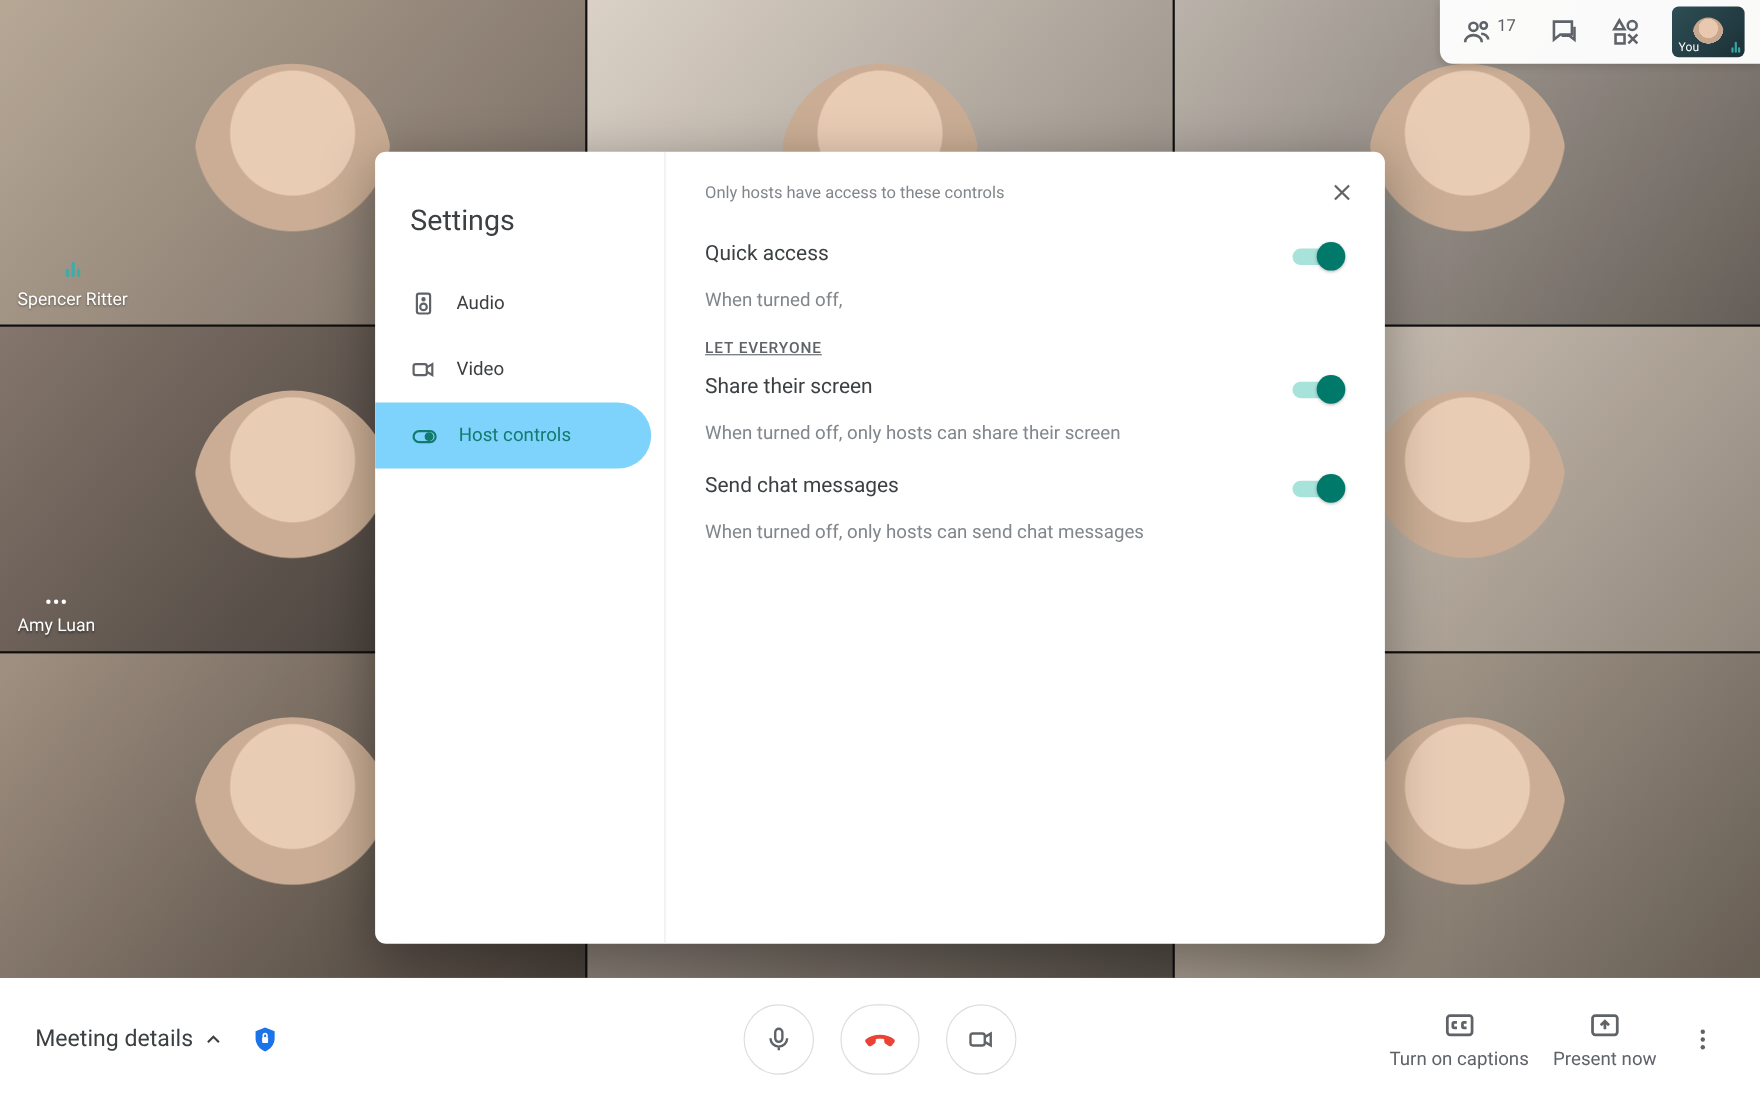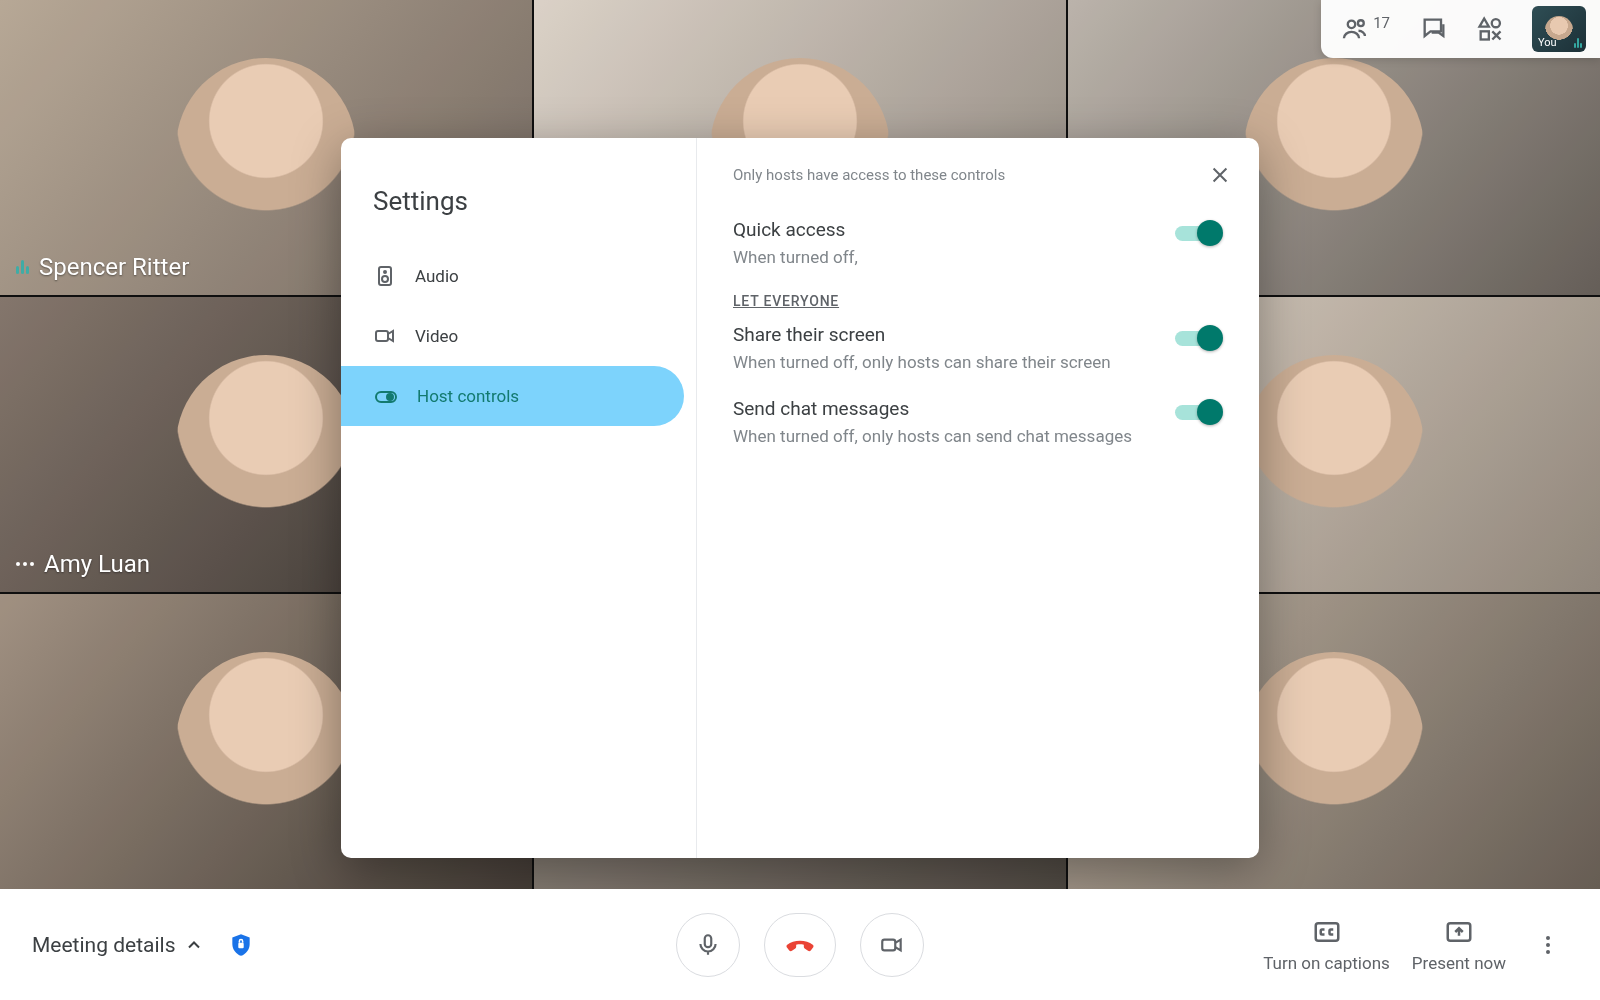--- a/index.html
+++ b/index.html
@@ -35,26 +35,27 @@
   .tile .face {
     width: 180px; height: 180px; border-radius: 50%;
     background: radial-gradient(circle at 50% 35%, #e8c9b0 0 38%, #c7a88e 39% 60%, transparent 61%);
     filter: blur(0.5px);
   }
   .tile-label {
     position: absolute;
     left: 16px;
     bottom: 14px;
     color: #fff;
-    font-size: 24px;
+    font-size: 16px;
     font-weight: 400;
     display:flex;
     align-items:center;
     gap:10px;
     text-shadow: 0 1px 2px rgba(0,0,0,.5);
+    flex-direction: column;
   }
   .tile-sound {
     display: inline-flex;
     gap: 2px;
     align-items: flex-end;
     height: 14px;
   }
   .tile-sound span {
     width: 3px;
     background: #34a7a1;
@@ -100,21 +101,21 @@
     display: flex;
     align-items: center;
     gap: 28px;
     color: #5f6368;
     box-shadow: 0 2px 8px rgba(0,0,0,.15);
     height: 58px;
   }
   .tc-item { display:flex; align-items:center; gap:6px; cursor:pointer; }
   .tc-count { font-size: 15px; color:#5f6368; position:relative; top:-6px; left:-2px;}
   .self-thumb {
-    width: 54px; height: 46px;
+    width: 66px; height: 46px;
     background: linear-gradient(135deg,#2f4e55,#1c3037);
     border-radius: 6px;
     position:relative;
     display:flex;
     align-items:flex-end;
     justify-content:center;
   }
   .self-thumb .mini-face{
     width:28px;height:28px;border-radius:50%;
     background:radial-gradient(circle at 50% 35%, #e8c9b0 0 38%, #c7a88e 39% 60%, transparent 61%);
@@ -213,21 +214,21 @@
     transform: translateX(-50%);
     width: 918px;
     height: 720px;
     background:#fff;
     border-radius: 10px;
     box-shadow: 0 12px 48px rgba(0,0,0,.35);
     display:flex;
     overflow:hidden;
   }
   .dialog-left {
-    width: 356px;
+    width: 264px;
     border-right: 1px solid #e8eaed;
     padding: 30px 0 0 0;
   }
   .dialog-title {
     font-size: 26px;
     color:#3c4043;
     font-weight:400;
     padding: 18px 0 30px 32px;
   }
   .nav-item {
@@ -269,21 +270,21 @@
   }
   .setting-block { margin-bottom: 22px; position:relative; }
   .setting-title {
     font-size: 19px;
     color:#3c4043;
   }
   .setting-desc, .setting-list {
     font-size: 17px;
     color:#80868b;
     line-height:1.48;
-    margin-top:4px;
+    margin-top:20px;
     max-width: 440px;
   }
   .setting-list { list-style:none; padding-left:0; }
   .setting-list li { position:relative; padding-left:14px; }
   .setting-list li::before {
     content:"•";
     position:absolute;
     left:0; top:0;
     color:#80868b;
   }

